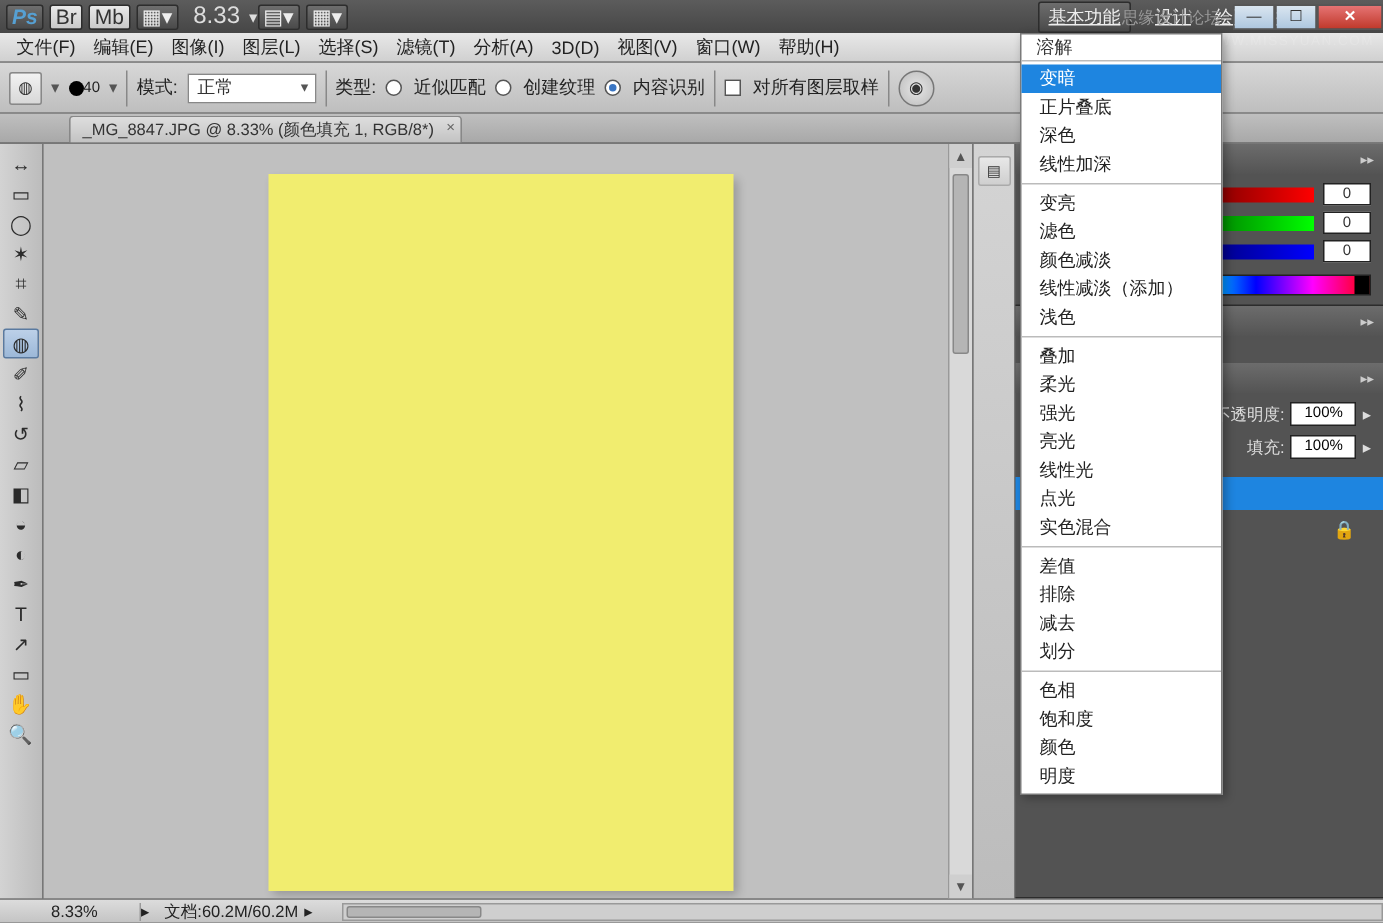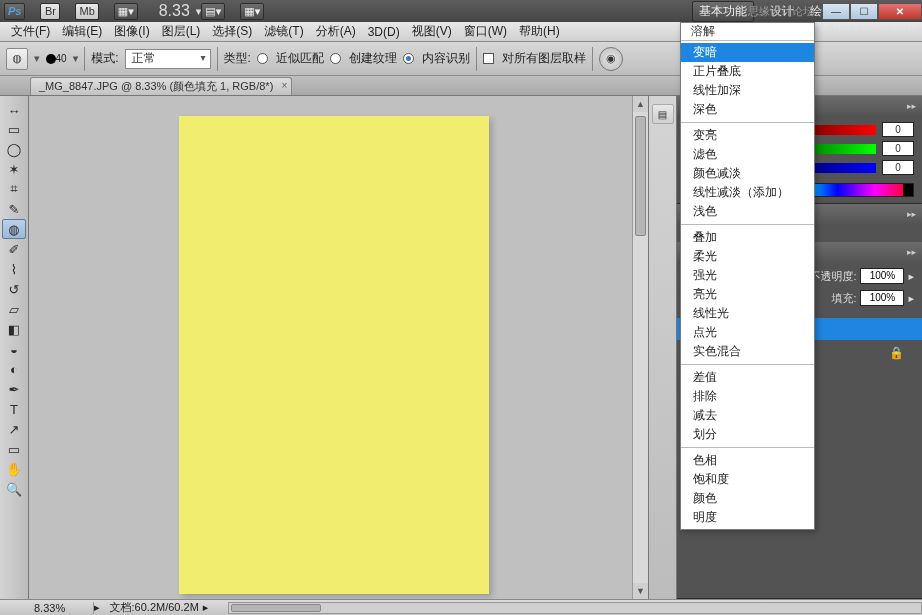--- a/index.html
+++ b/index.html
@@ -1,24 +1,24 @@
 <!DOCTYPE html>
 <html><head>
 <meta charset="utf-8">
 <style>
 * { margin: 0; padding: 0; box-sizing: border-box; font-family: "Microsoft YaHei", Arial, sans-serif; }
 body { background: #535353; width: 922px; height: 615px; overflow: hidden; position: relative; font-size: 11px; color: #333; }
 
 
 .top-chrome { height: 22px; background: linear-gradient(#5c5c5c,#464646); display: flex; align-items: center; padding-left: 4px; position: relative; }
-.top-chrome .chip { height: 17px; min-width: 20px; background: linear-gradient(#e9e9e9,#c9c9c9); border: 1px solid #2d2d2d; border-radius: 2px; margin-right: 15px; display: flex; align-items: center; justify-content: center; font-size: 11px; color: #333; padding: 0 3px; }
+.top-chrome .chip { height: 17px; min-width: 20px; background: linear-gradient(#e9e9e9,#c9c9c9); border: 1px solid #2d2d2d; border-radius: 2px; margin-right: 4px; display: flex; align-items: center; justify-content: center; font-size: 14px; color: #333; padding: 0 3px; }
 .top-chrome .chip.dark { background: linear-gradient(#6e6e6e,#4a4a4a); color: #eee; }
 .top-chrome .ps { font-weight: bold; font-style: italic; color: #56a0d3; }
 .zoom-readout { color: #ddd; font-size: 16px; margin: 0 6px; }
-.top-btn { color: #eee; font-size: 12px; margin: 0 8px; }
+.top-btn { color: #eee; font-size: 12px; margin: 0 8px; text-decoration: underline; }
 .top-btn.primary { background: linear-gradient(#6d6d6d,#4a4a4a); border: 1px solid #2d2d2d; padding: 1px 6px; border-radius: 2px; }
 
 .watermark-group { position: absolute; right: 0; top: 0; display: flex; height: 22px; align-items: center; }
 .wm-label { color: #999; font-size: 11px; margin-right: 8px; }
 .win-btn { width: 28px; height: 17px; border: 1px solid #555; display: flex; align-items: center; justify-content: center; font-size: 10px; }
 .win-min { background: linear-gradient(#d9e5f0,#aec7df); }
 .win-max { background: linear-gradient(#d9e5f0,#aec7df); }
 .win-close { width: 44px; background: linear-gradient(#e57373,#c0392b); color: #fff; font-weight: bold; }
 .wm-url { position: absolute; top: 22px; right: 6px; font-size: 9px; color: rgba(255,255,255,0.15); letter-spacing: 1px; }
 
@@ -34,21 +34,21 @@
 .optbar .sep { width:1px;height:24px;background:#888; }
 .lbl { font-size:12px;color:#222; }
 .select-box { height:20px; background:#fff; border:1px solid #888; display:flex;align-items:center; padding:0 16px 0 6px; position:relative; font-size:12px;}
 .select-box::after { content:"▾"; position:absolute; right:4px; top:2px; font-size:10px; color:#555;}
 .radio { width:11px;height:11px;border:1px solid #555;border-radius:50%;display:inline-flex;align-items:center;justify-content:center;margin-right:2px;background:#fff;}
 .radio.on::after{content:"";width:5px;height:5px;background:#3a76c4;border-radius:50%;}
 .chk { width:11px;height:11px;border:1px solid #555;background:#fff;display:inline-block;margin-right:2px;}
 .round-btn { width:24px;height:24px;border-radius:50%;background:radial-gradient(#e6e6e6,#bcbcbc);border:1px solid #777;display:flex;align-items:center;justify-content:center;}
 
 
-.doc-tabs { height: 20px; background: linear-gradient(#bfbfbf,#a8a8a8); border-bottom:1px solid #777; display:flex; align-items:flex-end; padding-left:30px; }
+.doc-tabs { height: 20px; background: linear-gradient(#bfbfbf,#a8a8a8); border-bottom:1px solid #777; display:flex; align-items:flex-end; padding-left:46px; }
 .doc-tab { height:18px; background:linear-gradient(#dedede,#c3c3c3); border:1px solid #888; border-bottom:none; border-radius:3px 3px 0 0; padding: 1px 18px 0 8px; font-size:11px; color:#333; position:relative;}
 .doc-tab .x { position:absolute;right:4px;top:2px;font-size:10px;color:#666;}
 
 
 .main { display:flex; height: calc(615px - 22px - 20px - 34px - 20px - 16px); }
 .toolbox { width:29px; background:linear-gradient(to right,#d3d3d3,#bcbcbc); border-right:1px solid #777; display:flex; flex-direction:column; align-items:center; padding-top:3px; gap:0; }
 .toolbox .tbtn { width:24px;height:20px;display:flex;align-items:center;justify-content:center;color:#2b2b2b;font-size:13px;border:1px solid transparent;border-radius:2px;}
 .toolbox .tbtn.active{background:linear-gradient(#bcd0e8,#9cb8d8);border-color:#5a7aa0;}
 
 .canvas-wrap { flex:1; background:#c0c0c0; position:relative; overflow:hidden; border-right:1px solid #777;}
@@ -321,22 +321,22 @@
         </div>
     </div>
   </div>
 </div>
 
 <div class="blend-menu">
   <div class="blend-top">溶解</div>
   <div class="blend-list" id="blendlist">
       <div class="item hl">变暗</div>
       <div class="item">正片叠底</div>
+      <div class="item">深色</div>
       <div class="item">线性加深</div>
-      <div class="item">深色</div>
       <hr>
       <div class="item">变亮</div>
       <div class="item">滤色</div>
       <div class="item">颜色减淡</div>
       <div class="item">线性减淡（添加）</div>
       <div class="item">浅色</div>
       <hr>
       <div class="item">叠加</div>
       <div class="item">柔光</div>
       <div class="item">强光</div>

